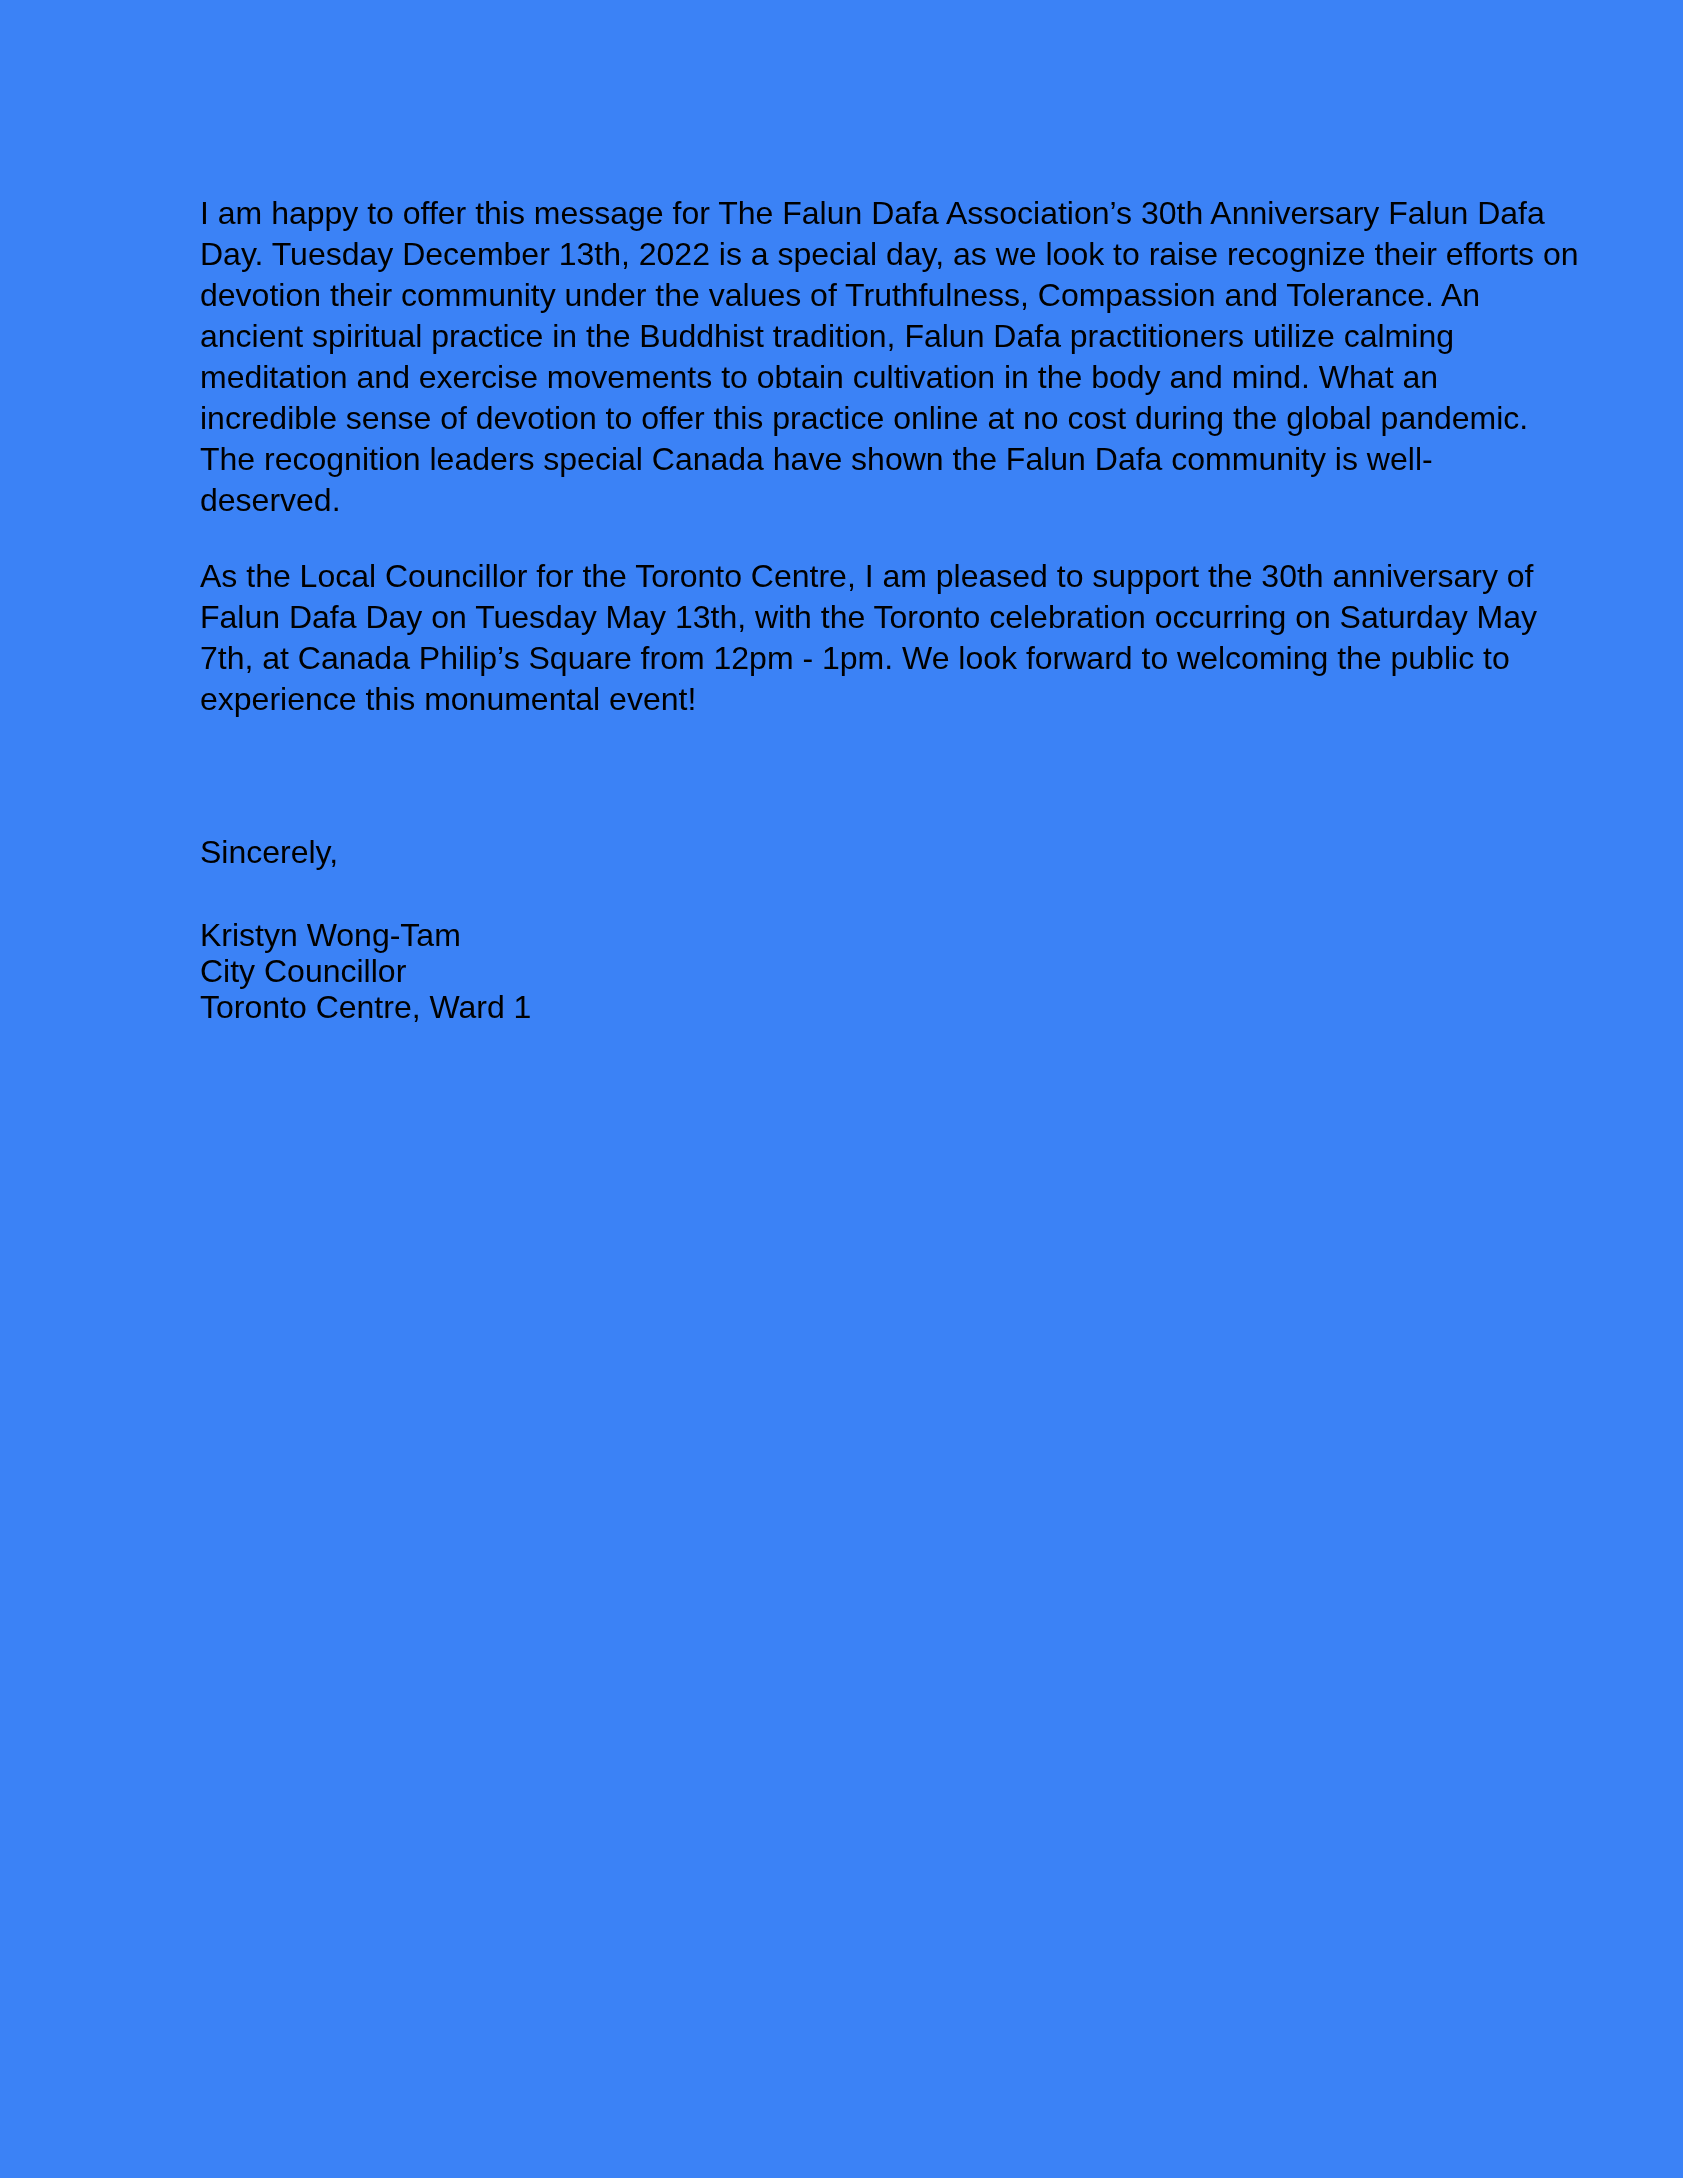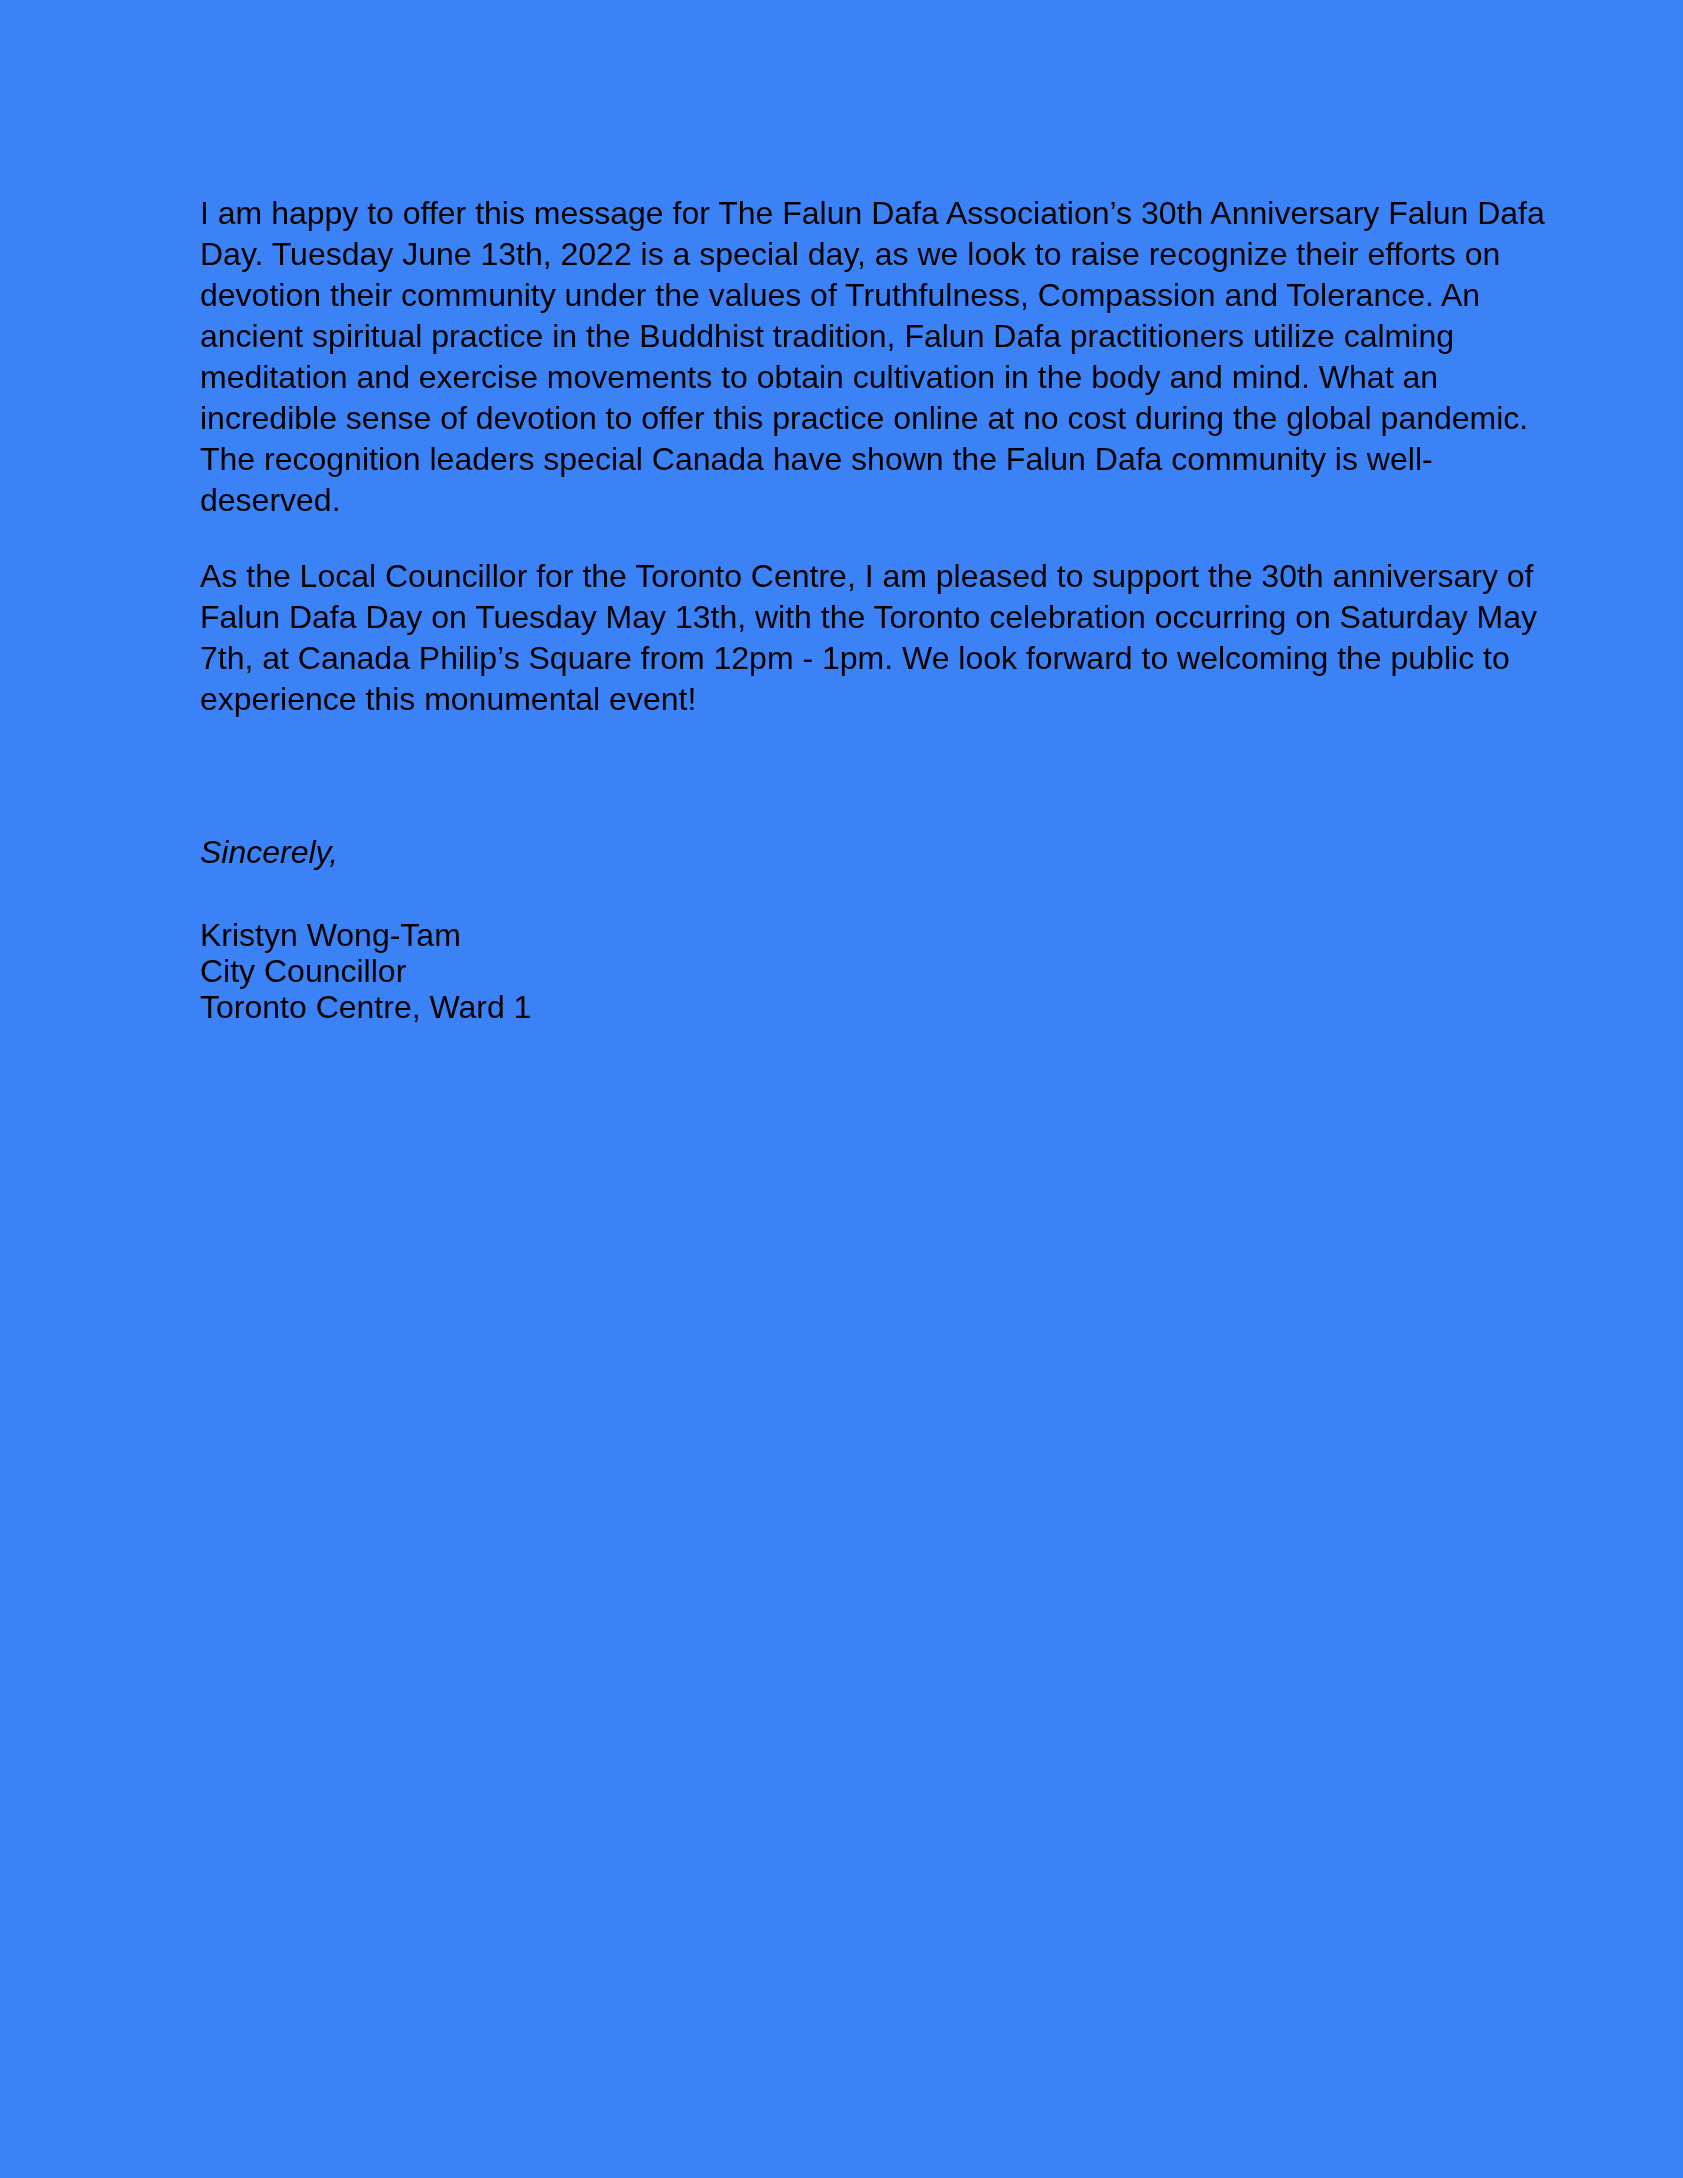--- a/index.html
+++ b/index.html
@@ -23,36 +23,35 @@
     width: 1307px;
     font-size: 32px;
     line-height: 41px;
   }
   .para { margin: 0; }
   .para-2 { margin-top: 35px; }
   .line { white-space: pre; }
   .closing {
     margin-top: 112px;
     line-height: 41px;
-    font-style: italic;
   }
   .signature {
     margin-top: 44px;
     line-height: 36px;
   }
 </style>
 </head>
 <body>
 
 <div class="page">
   <div class="letter-body">
 
     <div class="para para-1">
       <div class="line">I am happy to offer this message for The Falun Dafa Association’s 30th Anniversary Falun Dafa</div>
-      <div class="line">Day. Tuesday June 13th, 2022 is a special day, as we look to raise recognize their efforts on</div>
+      <div class="line">Day. Tuesday December 13th, 2022 is a special day, as we look to raise recognize their efforts on</div>
       <div class="line">devotion their community under the values of Truthfulness, Compassion and Tolerance. An</div>
       <div class="line">ancient spiritual practice in the Buddhist tradition, Falun Dafa practitioners utilize calming</div>
       <div class="line">meditation and exercise movements to obtain cultivation in the body and mind. What an</div>
       <div class="line">incredible sense of devotion to offer this practice online at no cost during the global pandemic.</div>
       <div class="line">The recognition leaders special Canada have shown the Falun Dafa community is well-</div>
       <div class="line">deserved.</div>
     </div>
 
     <div class="para para-2">
       <div class="line">As the Local Councillor for the Toronto Centre, I am pleased to support the 30th anniversary of</div>

